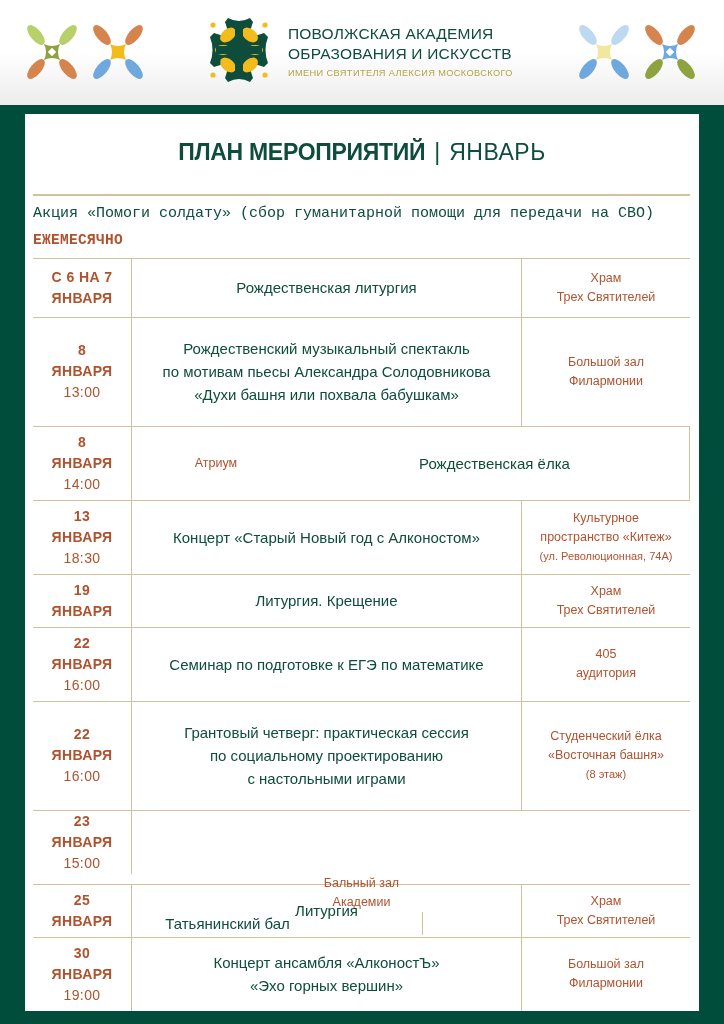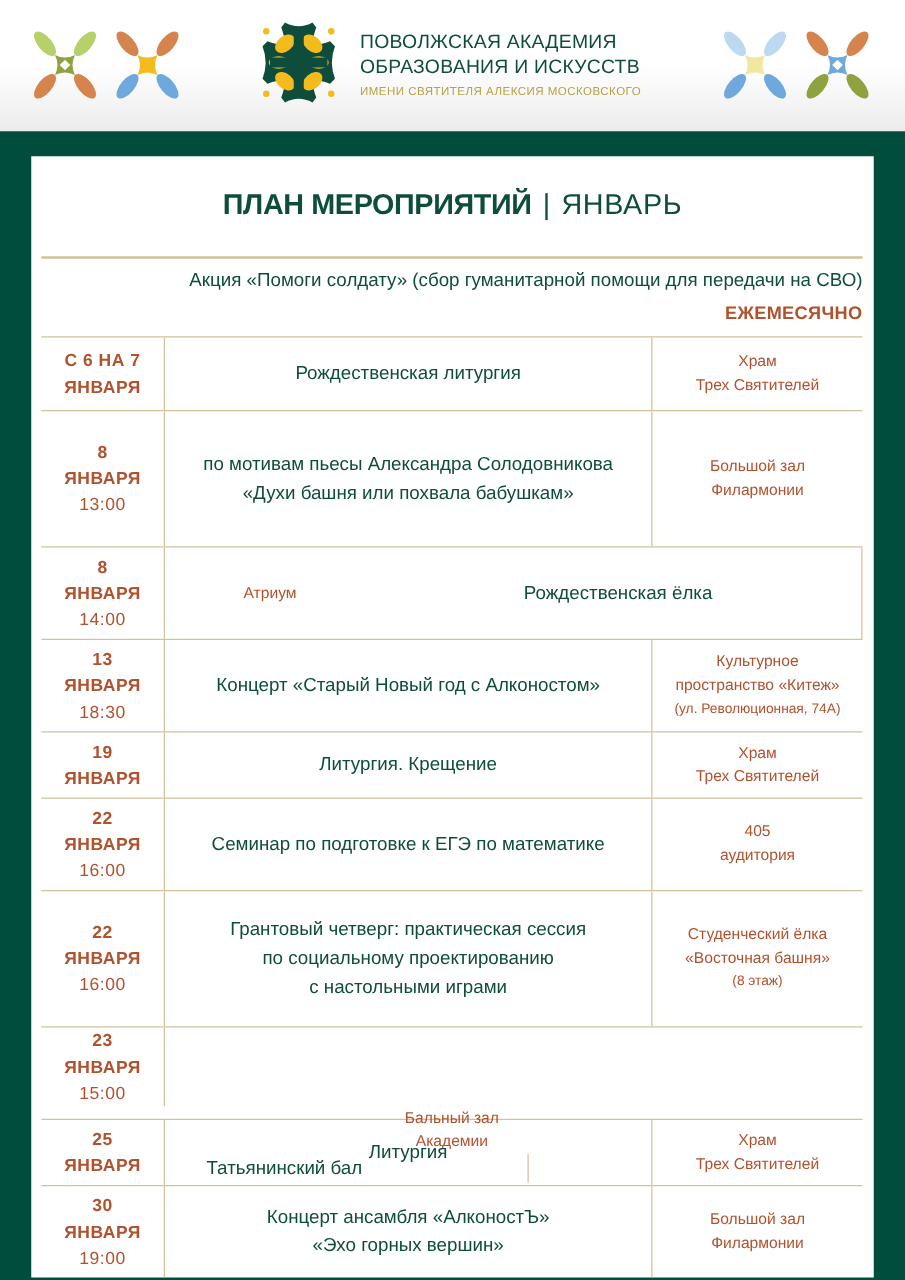--- a/index.html
+++ b/index.html
@@ -19,35 +19,35 @@
     font-size:15.5px; color:#0e4d3c; letter-spacing:0.2px; line-height:20px; white-space:nowrap;
   }
   .logo-l3 {
     font-size:9.2px; color:#b7a244; margin-top:4px; letter-spacing:0.4px; white-space:nowrap;
   }
   .frame {
     position:absolute; left:0; top:105px; width:724px; height:919px;
     background:#014d3b;
   }
   .panel {
-    position:absolute; left:25px; top:125px; width:674px; height:897px;
+    position:absolute; left:25px; top:114px; width:674px; height:897px;
     background:#ffffff;
   }
   .title {
     position:absolute; left:0; top:25px; width:674px; text-align:center;
     font-size:23px; color:#0e4d3c; white-space:nowrap;
   }
   .title .t-main { font-weight:bold; letter-spacing:-0.3px; }
   .title .t-sep { color:#0e4d3c; margin:0 9px; font-weight:normal; }
   .title .t-month { font-weight:normal; letter-spacing:0.5px; }
 
   .table { position:absolute; left:8px; top:80px; width:657px; }
   .hline { height:1.5px; background:#d2c29b; }
   .monthly {
-    height:62px; display:flex; flex-direction:column; align-items:flex-end; justify-content:center;
+    height:62px; display:flex; flex-direction:column; align-items:flex-start; justify-content:center;font-family:Liberation Mono, monospace;
   }
   .monthly .m-event { font-size:15px; color:#0e4d3c; line-height:26px; }
   .monthly .m-freq { font-size:14.5px; color:#b0522e; font-weight:bold; line-height:26px; letter-spacing:0.3px; }
   .row { display:flex; border-top:1.5px solid #d2c29b; }
   .cell { display:flex; flex-direction:column; align-items:center; justify-content:center; text-align:center; }
   .c-date { width:98px; border-right:1.5px solid #d2c29b; }
   .c-event { width:389px; border-right:1.5px solid #d2c29b; }
   .c-place { flex:1; }
   .date-line { font-size:14px; color:#b0522e; font-weight:bold; line-height:21px; letter-spacing:0.4px; }
   .date-line.time { font-weight:normal; }
@@ -141,20 +141,21 @@
             <div class="pl-line">Трех Святителей</div>
           </div>
         </div>
         <div class="row" style="height: 108px;">
           <div class="cell c-date">
             <div class="date-line">8</div>
             <div class="date-line">ЯНВАРЯ</div>
             <div class="date-line time">13:00</div>
           </div>
           <div class="cell c-event">
+            <div class="ev-line">Рождественский музыкальный спектакль</div>
             <div class="ev-line">по мотивам пьесы Александра Солодовникова</div>
             <div class="ev-line">«Духи башня или похвала бабушкам»</div>
           </div>
           <div class="cell c-place">
             <div class="pl-line">Большой зал</div>
             <div class="pl-line">Филармонии</div>
           </div>
         </div>
         <div class="row" style="height: 73px;">
           <div class="cell c-date">

